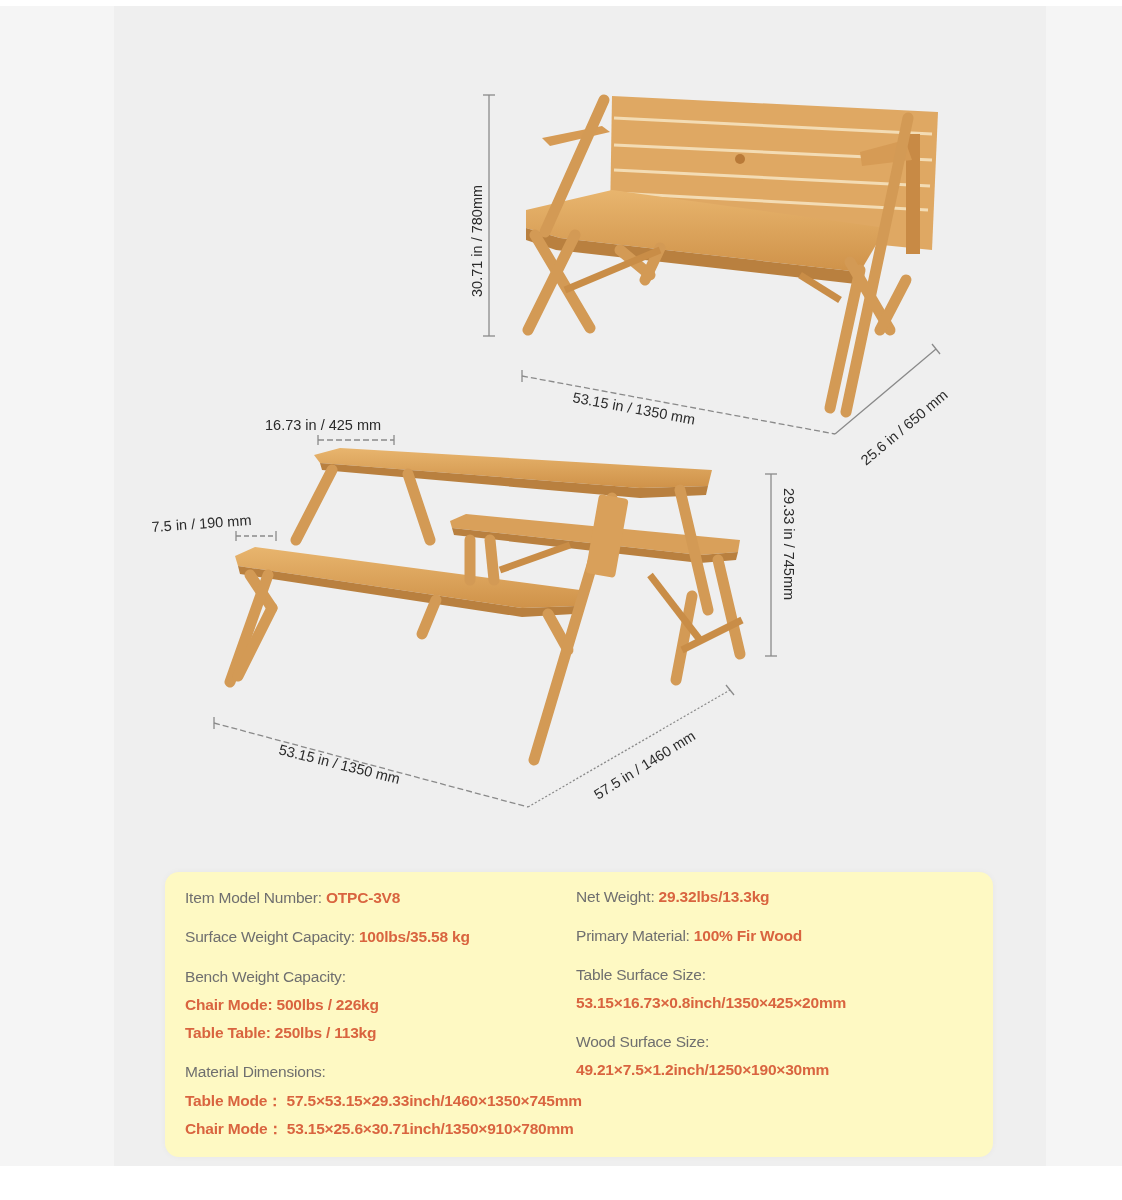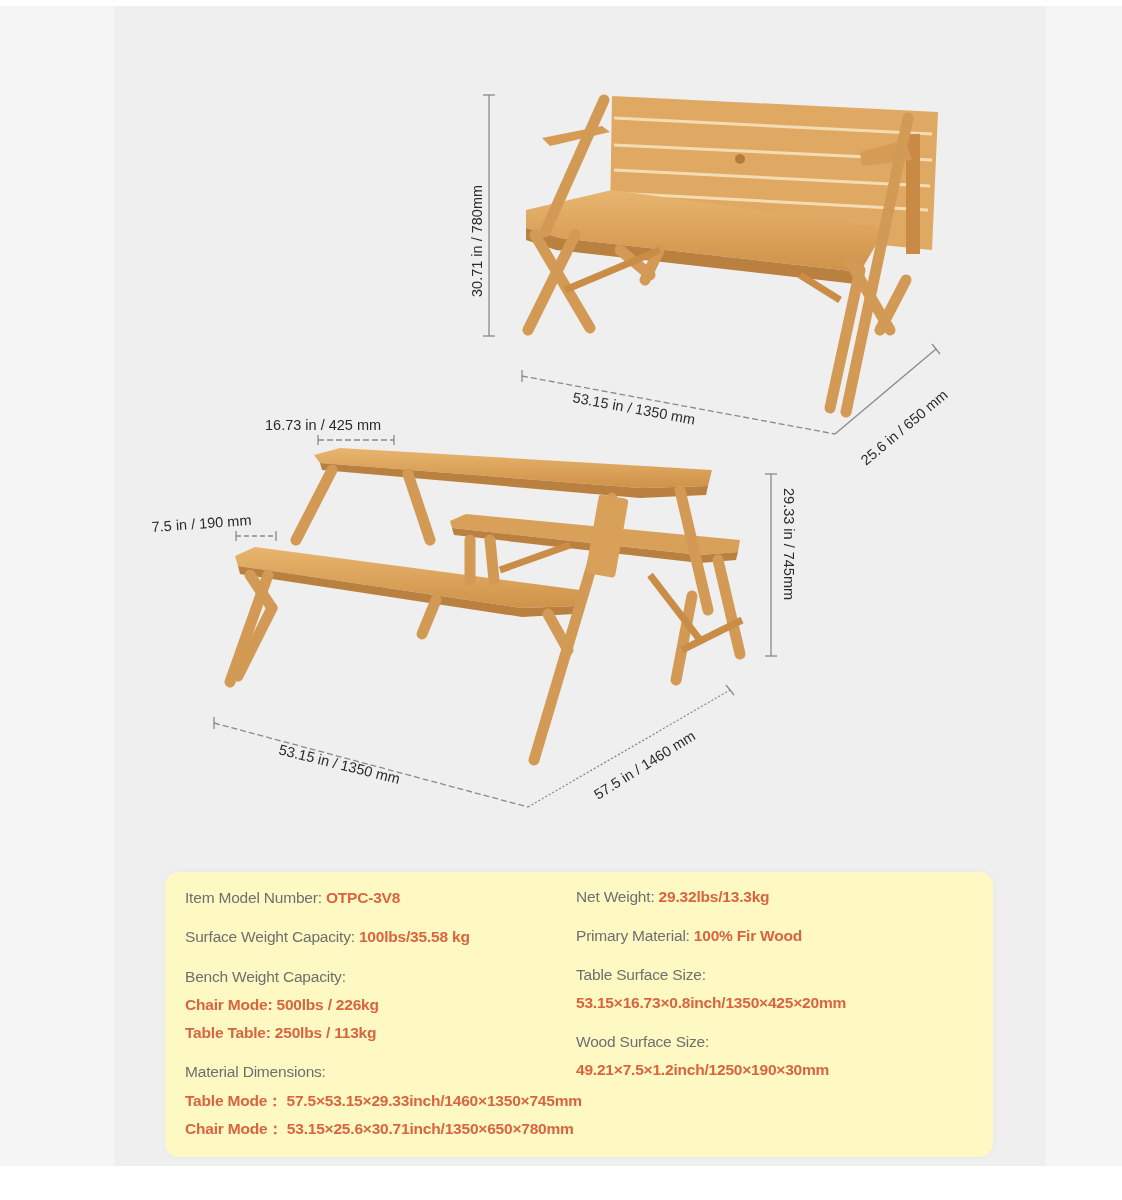--- a/index.html
+++ b/index.html
@@ -167,21 +167,21 @@
     </div>
     <div class="row" style="top:191px">
       <span class="label">Material Dimensions:</span>
     </div>
     <div class="row" style="top:219px">
       <span class="value">Table Mode：</span>
       <span class="value">57.5×53.15×29.33inch/1460×1350×745mm</span>
     </div>
     <div class="row" style="top:247px">
       <span class="value">Chair Mode：</span>
-      <span class="value">53.15×25.6×30.71inch/1350×650×780mm</span>
+      <span class="value">53.15×25.6×30.71inch/1350×910×780mm</span>
     </div>
   </div>
 
   <div class="spec-col right">
     <div class="row" style="top:16px">
       <span class="label">Net Weight:</span>
       <span class="value">29.32lbs/13.3kg</span>
     </div>
     <div class="row" style="top:55px">
       <span class="label">Primary Material:</span>

